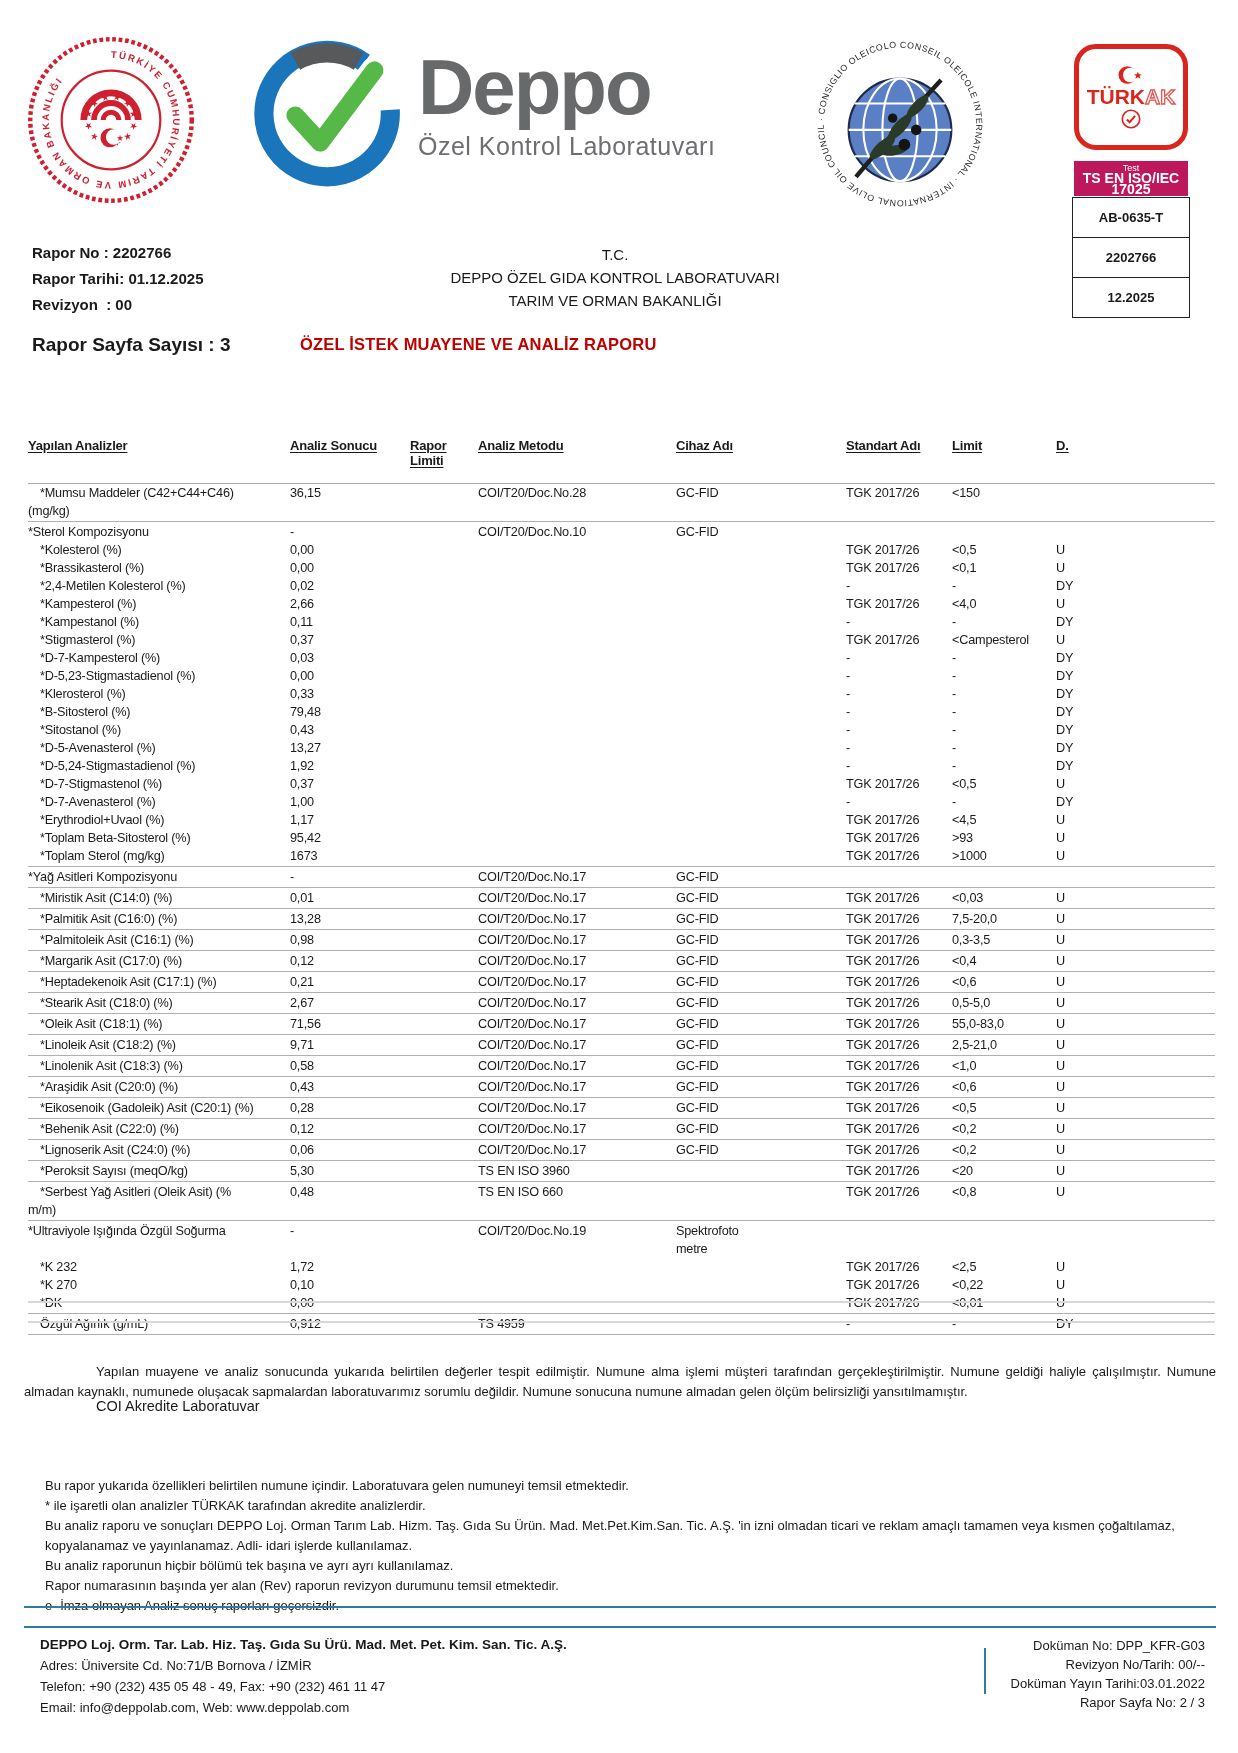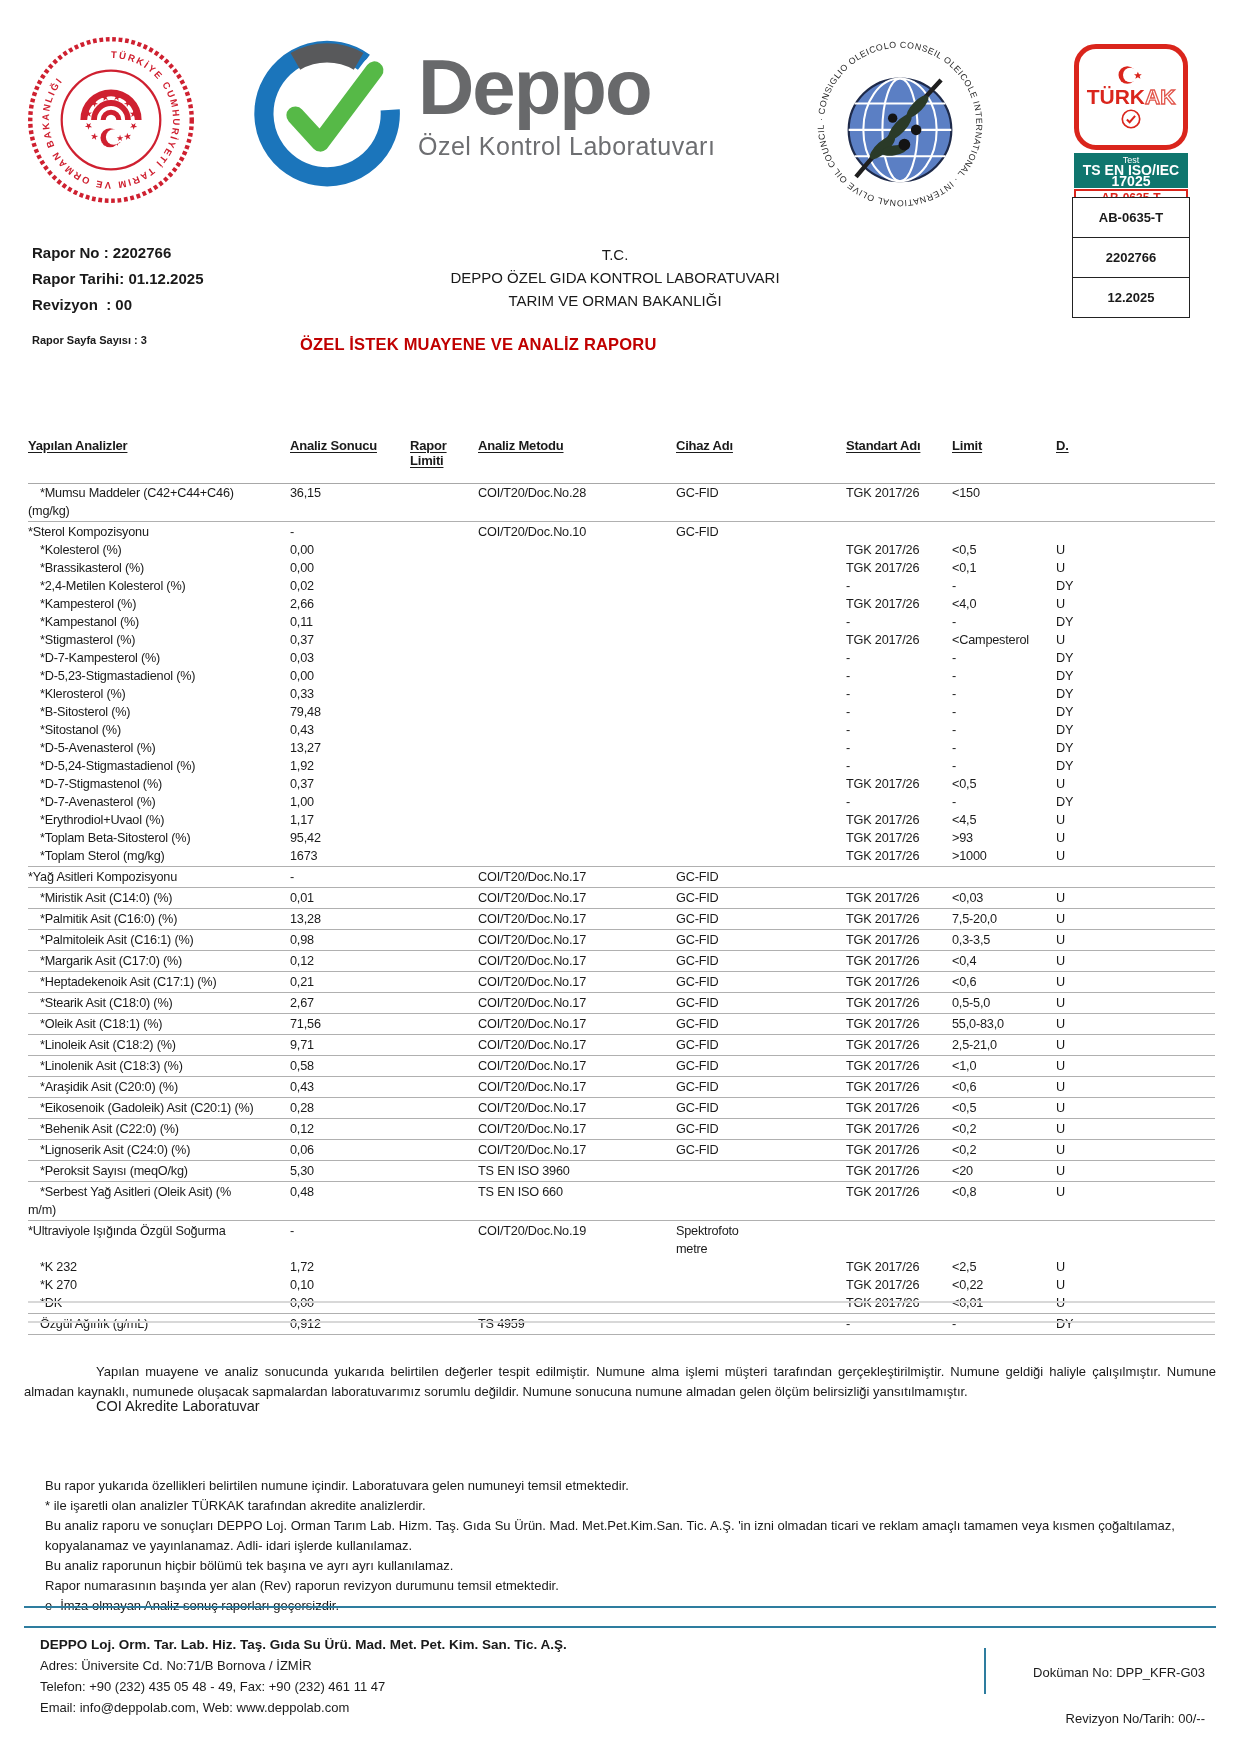--- a/index.html
+++ b/index.html
@@ -9,34 +9,34 @@
 
   
   .deppo-word{font-size:78px;font-weight:700;color:#68696b;letter-spacing:-2px;line-height:1;}
   .deppo-sub{font-size:25px;color:#6d6e71;letter-spacing:.5px;margin-top:6px;}
 
   .turkak-box{width:104px;height:96px;border:5px solid #da251c;border-radius:22px;
               display:flex;flex-direction:column;align-items:center;justify-content:center;gap:1px;background:#fff;}
   .turkak-word{font-size:21px;font-weight:800;line-height:1;}
   .turkak-word .turk{color:#da251c;}
   .turkak-word .ak{color:#fff;-webkit-text-stroke:1.3px #e2574d;}
-  .turkak-bar{width:114px;background:#0f766e;color:#fff;text-align:center;padding:2px 0 1px;margin-top:3px;}
+  .turkak-bar{width:114px;background:#be185d;color:#fff;text-align:center;padding:2px 0 1px;margin-top:11px;}
   .turkak-bar .l1{font-size:9px;line-height:10px;}
   .turkak-bar .l2{font-size:14px;font-weight:700;line-height:11px;}
   .turkak-code{width:110px;border:2px solid #da251c;background:#fff;color:#da251c;text-align:center;
                font-weight:800;font-size:12px;line-height:15px;margin-top:1px;}
 
   .acc-box{width:116px;border:1.5px solid #222;}
   .acc-cell{border-bottom:1.5px solid #222;text-align:center;font-weight:700;font-size:13px;
             display:flex;align-items:center;justify-content:center;height:39px;background:#fff;}
   .acc-cell:last-child{border-bottom:none;}
 
   
   .meta div{font-size:15px;font-weight:700;line-height:26px;white-space:pre;}
-  .page-count{font-size:11px;font-weight:700;white-space:pre;}
+  .page-count{font-size:19px;font-weight:700;white-space:pre;}
   .ministry{text-align:center;font-size:15px;line-height:23px;}
   .report-title{font-size:16.5px;font-weight:700;color:#c00000;letter-spacing:.2px;}
 
   
   .atable{width:1187px;font-size:12.7px;letter-spacing:-.2px;}
   .thead,.trow{display:grid;grid-template-columns:262px 120px 68px 198px 170px 106px 104px 38px;align-items:start;}
   .thead{font-weight:700;font-size:13px;border-bottom:1px solid #a8a8a8;padding-bottom:15px;}
   .thead span{text-decoration:underline;text-underline-offset:2px;}
   .trow{line-height:18px;}
   .trow.sep{border-bottom:1px solid #b0b0b0;padding-bottom:1px;margin-bottom:1px;}
@@ -47,21 +47,21 @@
 
   
   .disclaimer{font-size:13px;line-height:20px;text-align:justify;text-indent:72px;}
   .coi-line{font-size:14.5px;}
   .notes div{font-size:13px;line-height:20px;}
 
   
   .teal{background:#2e7d9f;}
   .footer-left div{font-size:13px;line-height:21px;}
   .footer-left .company{font-weight:700;font-size:13.5px;}
-  .footer-right div{font-size:13px;line-height:19px;text-align:right;margin-top:27px;}
+  .footer-right div{font-size:13px;line-height:19px;text-align:right;}
 </style>
 </head>
 <body>
 
 <div class="page">
 
   <div class="abs" style="left:26px;top:30px;width:170px;height:180px;">
     <svg viewBox="0 0 100 100" width="170" height="180">
       <circle cx="50" cy="50" r="47.5" fill="none" stroke="#cf2030" stroke-width="2.6" stroke-dasharray="2.2 1.6"></circle>
       <circle cx="50" cy="50" r="29" fill="none" stroke="#cf2030" stroke-width="1.3"></circle>

